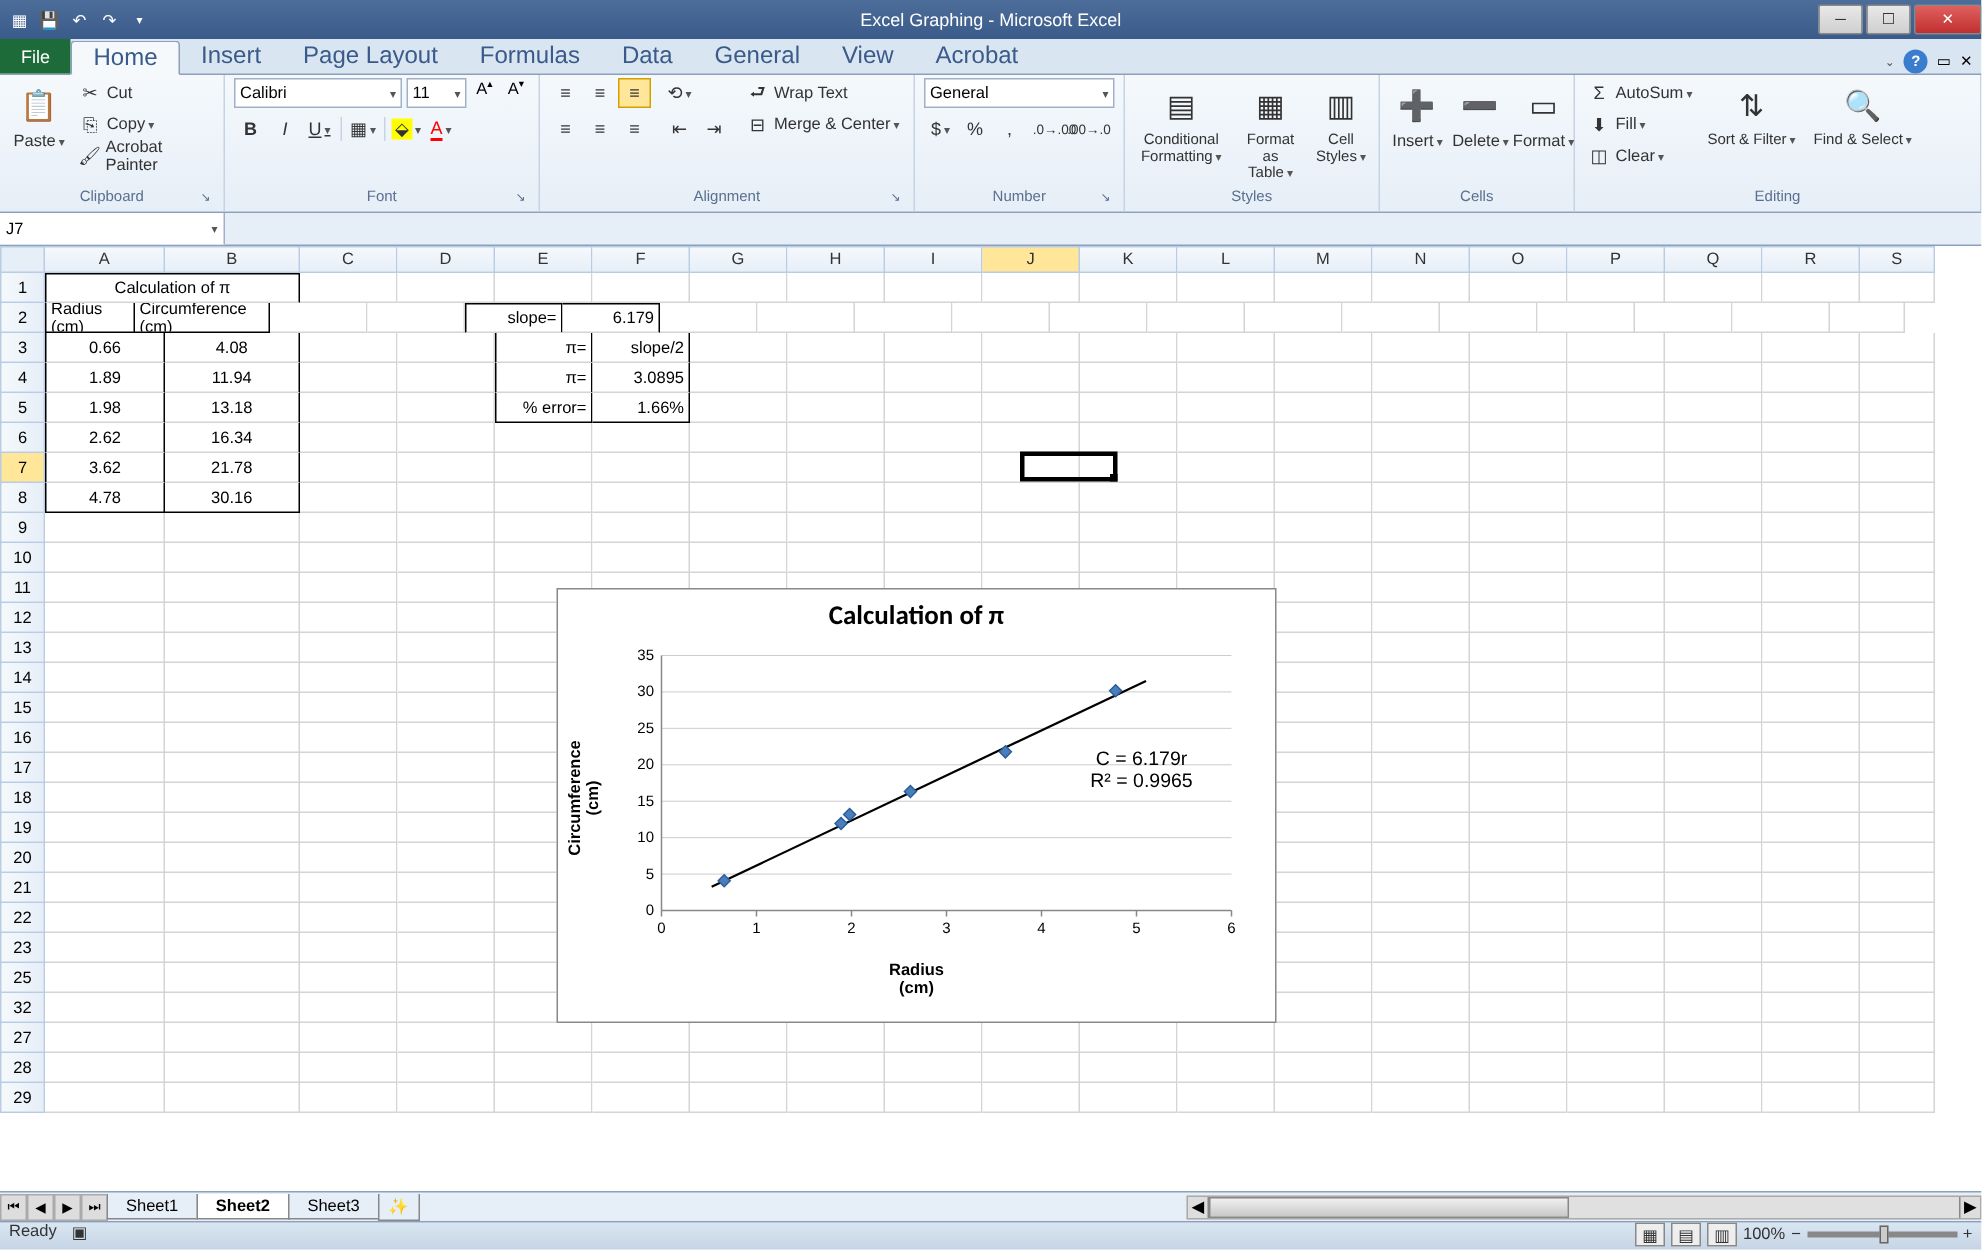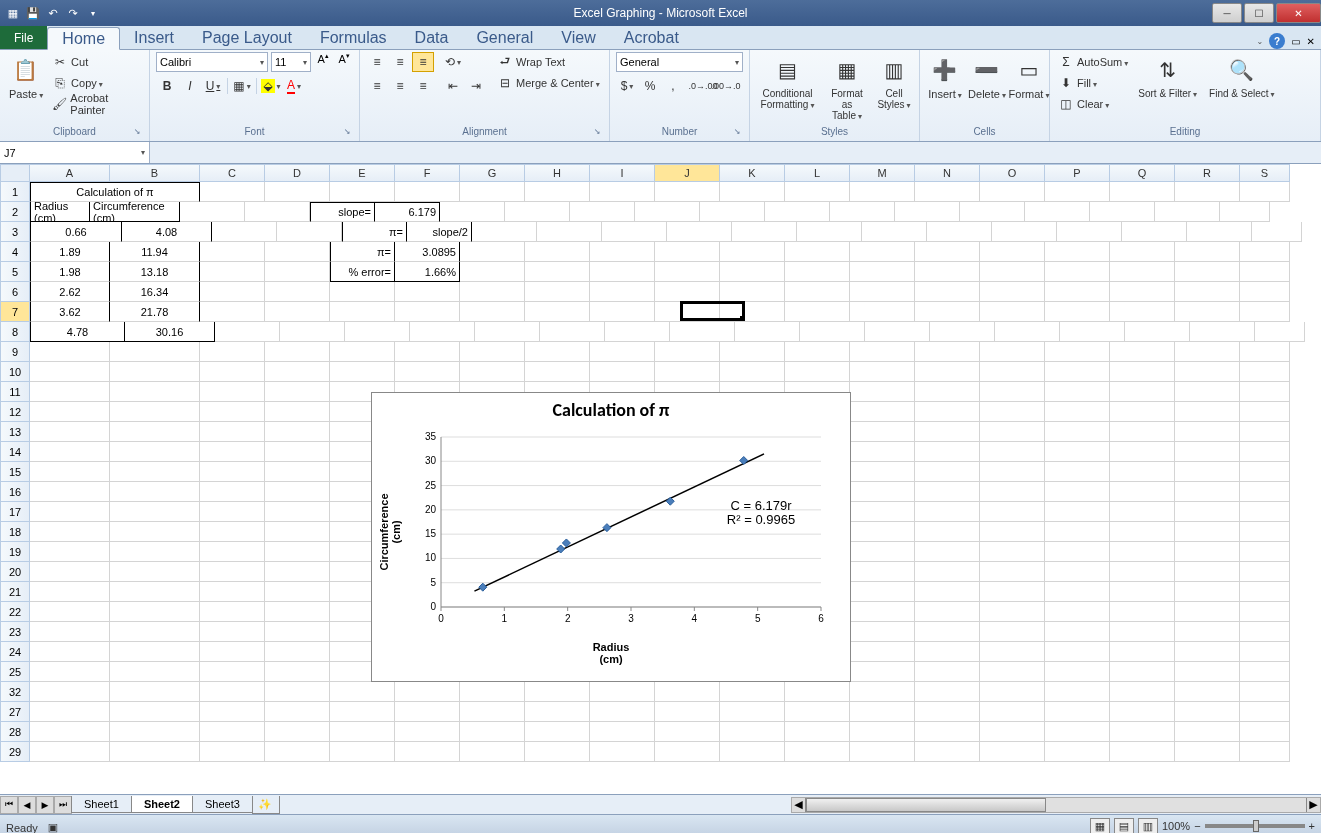--- a/index.html
+++ b/index.html
@@ -74,21 +74,21 @@
 
 .sheettabs { height: 20px; background: #e6eef7; border-top: 1px solid #8ba0bc; display: flex; align-items: center; }
 .sheettabs .nav { display: flex; }
 .sheettabs .navbtn { width: 18px; height: 18px; border: 1px solid #aaa; background: #ddd; display: flex; align-items: center; justify-content: center; font-size: 9px; }
 .sheettabs .stab { padding: 2px 12px; border: 1px solid #888; border-top: none; background: #e6eef7; font-size: 11px; margin-left: -1px; }
 .sheettabs .stab.active { background: #fff; font-weight: bold; }
 .sheettabs .hscroll { margin-left: auto; width: 530px; height: 16px; background: #e0e0e0; border: 1px solid #aaa; position: relative; }
 .sheettabs .hscroll .thumb { position: absolute; left: 14px; top: 0; height: 100%; width: 240px; background: linear-gradient(#f0f0f0,#c8c8c8); border: 1px solid #888; }
 
 
-.statusbar { height: 20px; background: linear-gradient(#d9e6f2,#c5d3e4); border-top: 1px solid #8ba0bc; display: flex; align-items: flex-end; font-size: 11px; color: #333; padding: 0 6px; }
+.statusbar { height: 20px; background: linear-gradient(#d9e6f2,#c5d3e4); border-top: 1px solid #8ba0bc; display: flex; align-items: flex-start; font-size: 11px; color: #333; padding: 0 6px; }
 .statusbar .right { margin-left: auto; display: flex; align-items: center; gap: 4px; }
 .viewbtn { width: 20px; height: 16px; border: 1px solid #888; background: #eee; display: flex; align-items: center; justify-content: center; }
 .zoom-slider { width: 100px; height: 4px; background: #888; position: relative; }
 .zoom-slider .knob { position: absolute; left: 48px; top: -4px; width: 6px; height: 12px; background: #ccc; border: 1px solid #666; }
 
 .dd::after { content: '▾'; font-size: 8px; margin-left: 2px; color: #555; }
 .carrow { font-size: 8px; color: #555; }
 </style>
 </head>
 <body>
@@ -370,21 +370,21 @@
         <div class="cell" style="width: 65px;"></div>
         <div class="cell" style="width: 65px;"></div>
         <div class="cell" style="width: 65px;"></div>
         <div class="cell" style="width: 65px;"></div>
         <div class="cell" style="width: 65px;"></div>
         <div class="cell" style="width: 65px;"></div>
         <div class="cell" style="width: 50px;"></div>
       </div>
       <div class="row">
         <div class="rh">3</div>
-        <div class="cell center bl br" style="width: 92px;">0.66</div>
+        <div class="cell center bl br" style="width: 80px;">0.66</div>
         <div class="cell center br" style="width: 90px;">4.08</div>
         <div class="cell" style="width: 65px;"></div>
         <div class="cell" style="width: 65px;"></div>
         <div class="cell right bl br" style="width: 65px;">π=</div>
         <div class="cell right br" style="width: 65px;">slope/2</div>
         <div class="cell" style="width: 65px;"></div>
         <div class="cell" style="width: 65px;"></div>
         <div class="cell" style="width: 65px;"></div>
         <div class="cell" style="width: 65px;"></div>
         <div class="cell" style="width: 65px;"></div>
@@ -480,21 +480,21 @@
         <div class="cell" style="width: 65px;"></div>
         <div class="cell" style="width: 65px;"></div>
         <div class="cell" style="width: 65px;"></div>
         <div class="cell" style="width: 65px;"></div>
         <div class="cell" style="width: 65px;"></div>
         <div class="cell" style="width: 65px;"></div>
         <div class="cell" style="width: 50px;"></div>
       </div>
       <div class="row">
         <div class="rh">8</div>
-        <div class="cell center bl br bb" style="width: 95px;">4.78</div>
+        <div class="cell center bl br bb" style="width: 80px;">4.78</div>
         <div class="cell center br bb" style="width: 90px;">30.16</div>
         <div class="cell" style="width: 65px;"></div>
         <div class="cell" style="width: 65px;"></div>
         <div class="cell" style="width: 65px;"></div>
         <div class="cell" style="width: 65px;"></div>
         <div class="cell" style="width: 65px;"></div>
         <div class="cell" style="width: 65px;"></div>
         <div class="cell" style="width: 65px;"></div>
         <div class="cell" style="width: 65px;"></div>
         <div class="cell" style="width: 65px;"></div>
@@ -810,42 +810,20 @@
         <div class="cell" style="width: 65px;"></div>
         <div class="cell" style="width: 65px;"></div>
         <div class="cell" style="width: 65px;"></div>
         <div class="cell" style="width: 65px;"></div>
         <div class="cell" style="width: 65px;"></div>
         <div class="cell" style="width: 65px;"></div>
         <div class="cell" style="width: 50px;"></div>
       </div>
       <div class="row">
         <div class="rh">23</div>
-        <div class="cell" style="width: 80px;"></div>
-        <div class="cell" style="width: 90px;"></div>
-        <div class="cell" style="width: 65px;"></div>
-        <div class="cell" style="width: 65px;"></div>
-        <div class="cell" style="width: 65px;"></div>
-        <div class="cell" style="width: 65px;"></div>
-        <div class="cell" style="width: 65px;"></div>
-        <div class="cell" style="width: 65px;"></div>
-        <div class="cell" style="width: 65px;"></div>
-        <div class="cell" style="width: 65px;"></div>
-        <div class="cell" style="width: 65px;"></div>
-        <div class="cell" style="width: 65px;"></div>
-        <div class="cell" style="width: 65px;"></div>
-        <div class="cell" style="width: 65px;"></div>
-        <div class="cell" style="width: 65px;"></div>
-        <div class="cell" style="width: 65px;"></div>
-        <div class="cell" style="width: 65px;"></div>
-        <div class="cell" style="width: 65px;"></div>
-        <div class="cell" style="width: 50px;"></div>
-      </div>
-      <div class="row">
-        <div class="rh">24</div>
         <div class="cell" style="width: 80px;"></div>
         <div class="cell" style="width: 90px;"></div>
         <div class="cell" style="width: 65px;"></div>
         <div class="cell" style="width: 65px;"></div>
         <div class="cell" style="width: 65px;"></div>
         <div class="cell" style="width: 65px;"></div>
         <div class="cell" style="width: 65px;"></div>
         <div class="cell" style="width: 65px;"></div>
         <div class="cell" style="width: 65px;"></div>
         <div class="cell" style="width: 65px;"></div>

